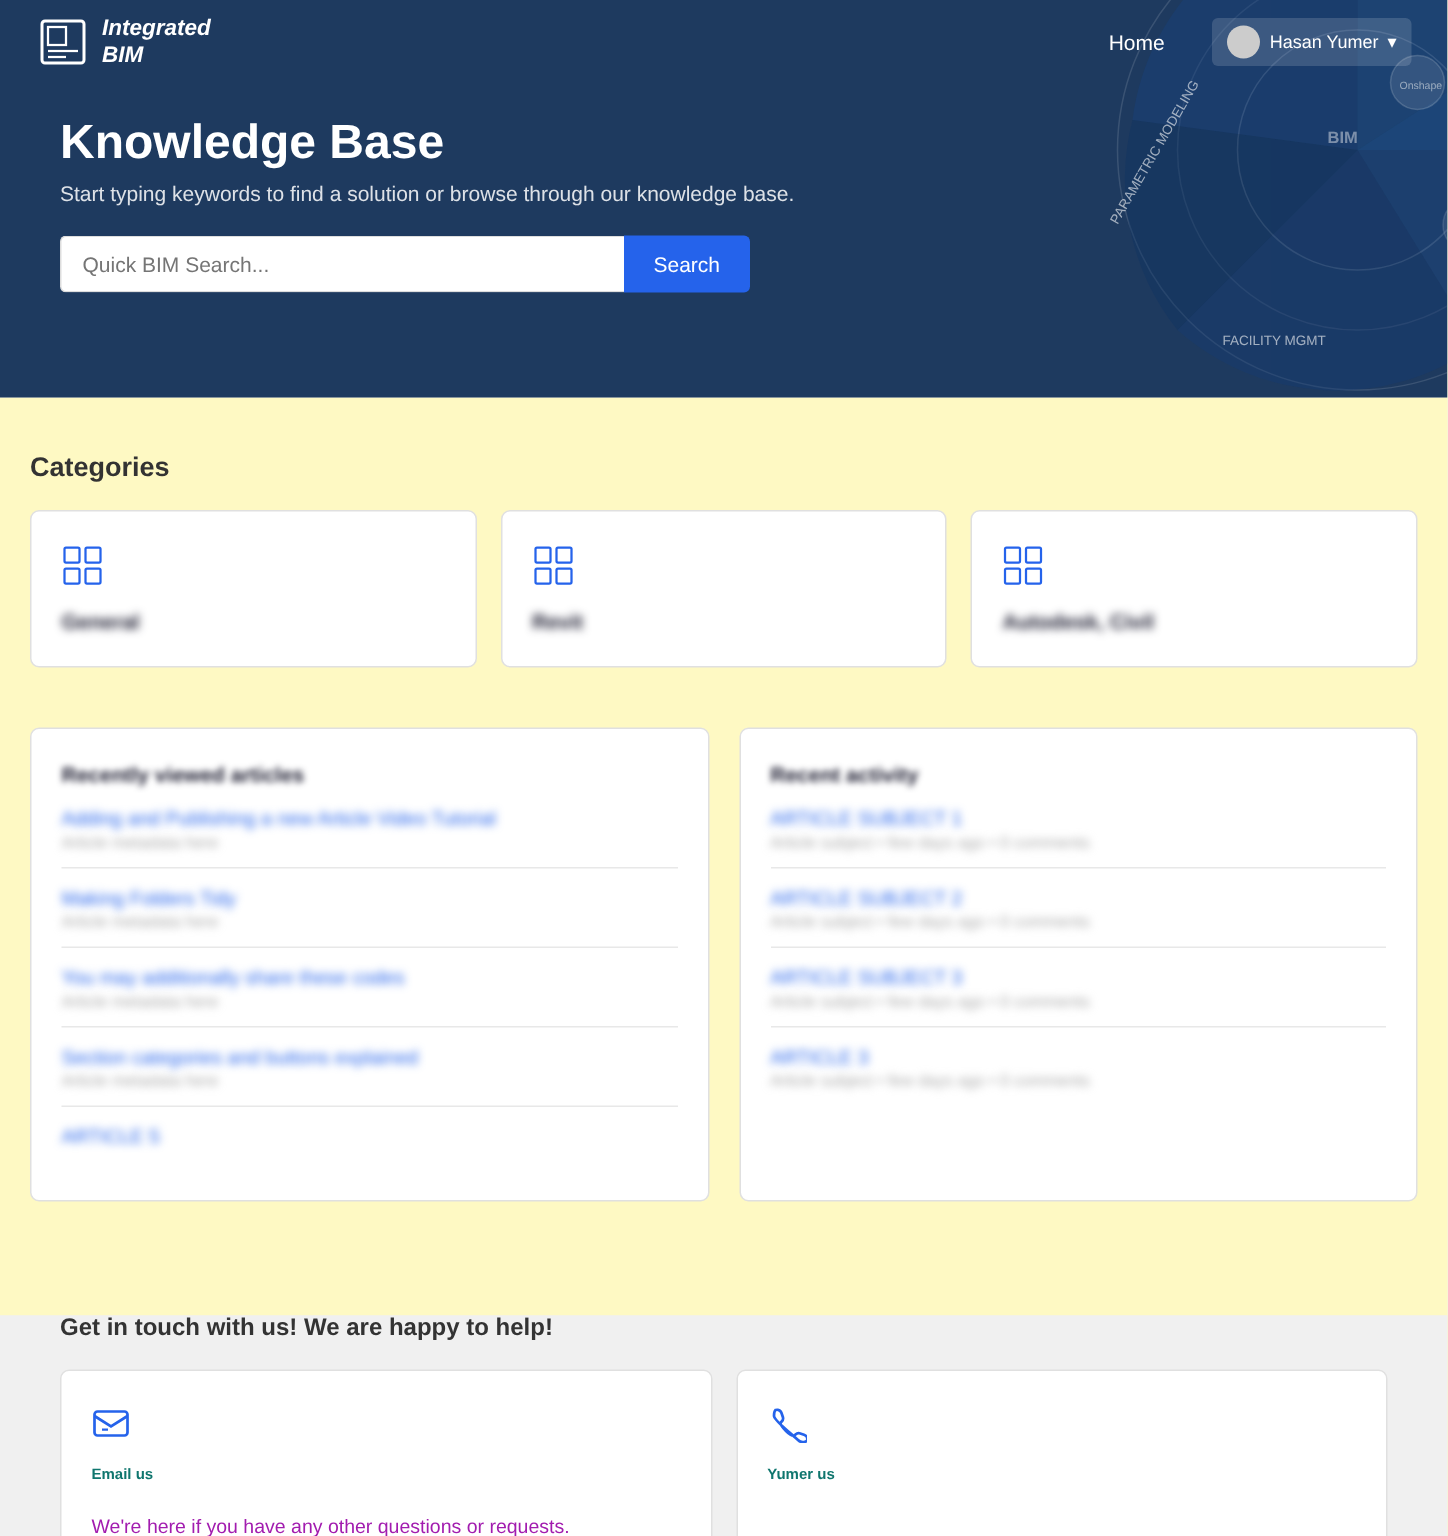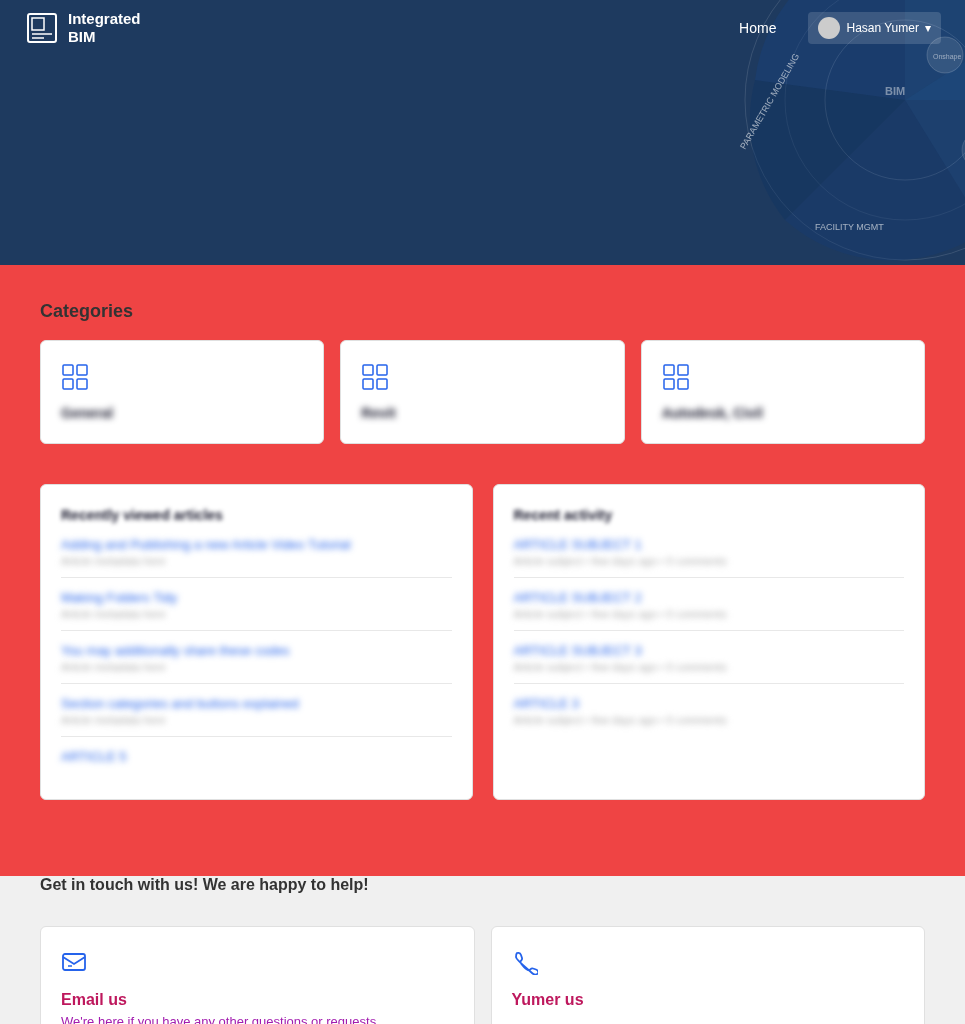--- a/index.html
+++ b/index.html
@@ -22,20 +22,21 @@
       padding: 10px 24px;
       position: relative;
       z-index: 2;
     }
 
     .logo-area {
       display: flex;
       align-items: center;
       gap: 8px;
       color: #fff;
+      font-style: italic;
     }
 
     .logo-icon {
       width: 36px;
       height: 36px;
     }
 
     .logo-text {
       font-size: 15px;
       font-weight: 600;
@@ -128,22 +129,22 @@
       right: 0;
       top: 0;
       width: 380px;
       height: 265px;
       opacity: 0.85;
       z-index: 1;
     }
 
     
     .main-content {
-      background: #ef4444;
-      padding: 36px 40px;
+      background: #fef9c3;
+      padding: 36px 20px;
     }
 
     .section-title {
       font-size: 18px;
       font-weight: 600;
       color: #333;
       margin-bottom: 18px;
     }
 
     
@@ -225,21 +226,21 @@
     
     .contact-section {
       background: #f0f0f0;
       padding: 0 40px 40px;
     }
 
     .contact-title {
       font-size: 16px;
       font-weight: 600;
       color: #333;
-      margin-bottom: 32px;
+      margin-bottom: 18px;
     }
 
     .contact-grid {
       display: grid;
       grid-template-columns: 1fr 1fr;
       gap: 16px;
     }
 
     .contact-card {
       background: #fff;
@@ -249,24 +250,24 @@
       cursor: pointer;
     }
 
     .contact-card-icon {
       color: #2563eb;
       font-size: 22px;
       margin-bottom: 10px;
     }
 
     .contact-card-title {
-      font-size: 16px;
+      font-size: 10px;
       font-weight: 700;
-      color: #be185d;
-      margin-bottom: 5px;
+      color: #0f766e;
+      margin-bottom: 21px;
     }
 
     .contact-card-desc {
       font-size: 13px;
       color: #a21caf;
     }
   </style>
 </head>
 <body>
 
@@ -320,20 +321,28 @@
     <div class="nav-right">
       <a class="nav-home" href="#">Home</a>
       <button class="user-btn">
         <span class="user-avatar"></span>
         <span>Hasan Yumer</span>
         <span>▾</span>
       </button>
     </div>
   </nav>
 
+  <div class="hero-content">
+    <h1>Knowledge Base</h1>
+    <p class="hero-subtitle">Start typing keywords to find a solution or browse through our knowledge base.</p>
+    <div class="search-bar">
+      <input class="search-input" type="text" placeholder="Quick BIM Search..." style="">
+      <button class="search-btn">Search</button>
+    </div>
+  </div>
 </section>
 
 <div class="main-content">
 
   <div>
     <h2 class="section-title">Categories</h2>
     <div class="categories-grid">
 
       <div class="category-card">
         <div class="category-icon">

